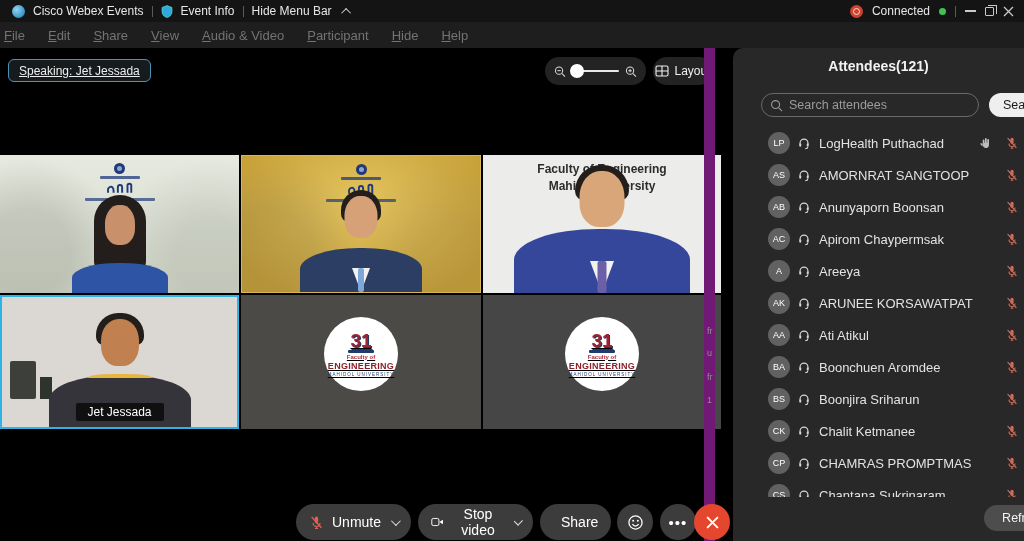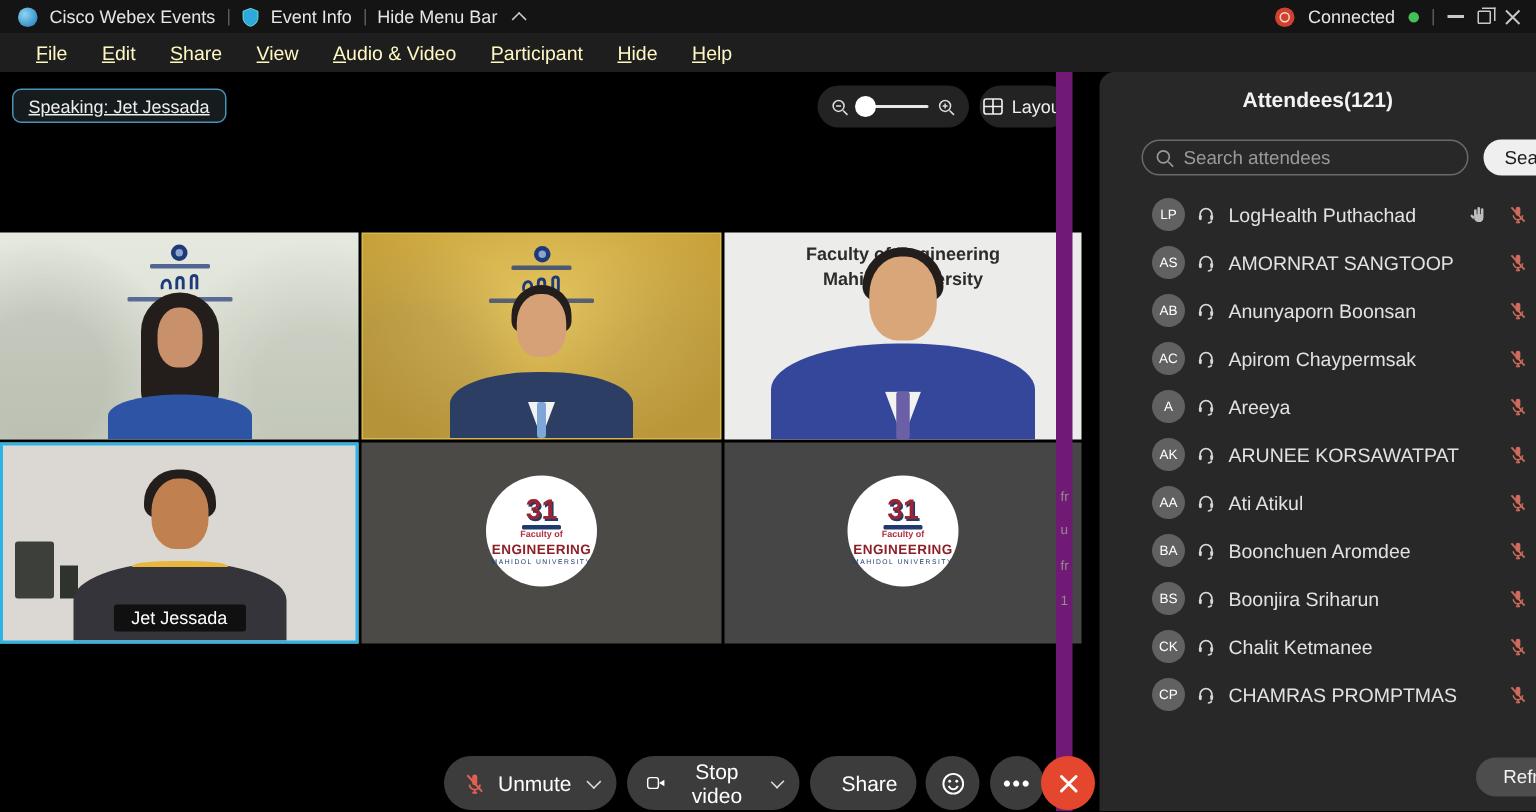--- a/index.html
+++ b/index.html
@@ -25,21 +25,21 @@
   .green-dot { width:7px; height:7px; border-radius:50%; background:#43c157; }
   .win-min { width:11px; height:1.5px; background:#c9c9c9; }
   .win-max { width:9px; height:9px; border:1.2px solid #c9c9c9; border-radius:1px; position:relative; }
   .win-max::after{ content:""; position:absolute; top:-3px; left:2px; width:8px; height:8px;
                    border-top:1.2px solid #c9c9c9; border-right:1.2px solid #c9c9c9; }
   .win-x svg, .leave-x svg { display:block; }
 
   
   .menubar { position:absolute; top:22px; left:0; width:1024px; height:26px;
              background:#1e1e1e; display:flex; align-items:center; gap:23px;
-             padding-left:24px; color:#fef9c3; font-size:13px; }
+             padding-left:4px; color:#737373; font-size:13px; }
   .menu-item { display:inline-block; cursor:default; }
   .menu-item::first-letter { text-decoration:underline; }
 
   
   .speaking { position:absolute; left:8px; top:59px; height:23px; padding:0 10px;
               border:1px solid #4a93b8; border-radius:6px; background:#161b1d;
               color:#eee; font-size:12px; display:flex; align-items:center;text-decoration:underline; }
   .zoom-pill { position:absolute; left:545px; top:57px; width:101px; height:28px;
                background:#232323; border-radius:15px; display:flex; align-items:center;
                padding:0 9px; gap:6px; }
@@ -113,21 +113,21 @@
   .tile3-caption { position:absolute; top:6px; left:0; width:100%; text-align:center;
                    color:#2c2c2c; font-weight:bold; font-size:12px; line-height:17px; }
   .name-tag { position:absolute; bottom:6px; left:50%; transform:translateX(-50%);
               background:rgba(8,8,8,.82); color:#fff; font-size:12px; padding:2px 12px;
               border-radius:2px; white-space:nowrap; }
 
   
   .circle-logo { position:absolute; top:22px; left:50%; transform:translateX(-50%);
                  width:74px; height:74px; border-radius:50%; background:#fff;
                  display:flex; flex-direction:column; align-items:center; justify-content:center;
-                 text-align:center; gap:1px; }
+                 text-align:center; gap:1px;text-decoration:underline; }
   .cl-num { font-size:19px; font-weight:bold; color:#9c2430; line-height:17px;
             text-shadow:1px 1px 0 #1f3a6e; }
   .cl-bar { width:26px; height:3px; background:#1f3a6e; border-radius:1px; }
   .cl-fac { font-size:6px; color:#b03040; font-weight:bold; }
   .cl-eng { font-size:9px; color:#8c1f28; font-weight:bold; letter-spacing:.3px; }
   .cl-uni { font-size:4.5px; color:#1f3a6e; letter-spacing:1px; }
 
   
   .sliver { position:absolute; left:704px; top:48px; width:11px; height:493px;
             background:#701a75; color:#8f8f8f; font-size:9px; overflow:hidden; }
@@ -541,20 +541,36 @@
             </svg></span>
         <span class="nm">CHAMRAS PROMPTMAS</span>
         <span class="micoff"><svg width="14" height="14" viewBox="0 0 16 16">
               <rect x="6.2" y="2" width="3.6" height="7" rx="1.8" fill="#cf6b5c"></rect>
               <path d="M4.5 8.5a3.5 3.5 0 0 0 7 0" stroke="#cf6b5c" fill="none" stroke-width="1.2"></path>
               <path d="M8 12v2M6.5 14h3" stroke="#cf6b5c" stroke-width="1.2"></path>
               <path d="M3 2.5l10 11" stroke="#cf6b5c" stroke-width="1.4"></path>
             </svg></span>
       </div>
 
+      <div class="row">
+        <span class="av">CS</span>
+        <span class="hs"><svg width="14" height="14" viewBox="0 0 16 16">
+              <path d="M3.5 9V8a4.5 4.5 0 0 1 9 0v1" stroke="#d5d5d5" fill="none" stroke-width="1.3"></path>
+              <rect x="2.6" y="8.3" width="2.2" height="4" rx="1.1" fill="#d5d5d5"></rect>
+              <rect x="11.2" y="8.3" width="2.2" height="4" rx="1.1" fill="#d5d5d5"></rect>
+              <path d="M12.2 12.6c0 1.1-1.2 1.9-2.8 1.9" stroke="#d5d5d5" fill="none" stroke-width="1.2"></path>
+            </svg></span>
+        <span class="nm">Chantana Sukrinaram</span>
+        <span class="micoff"><svg width="14" height="14" viewBox="0 0 16 16">
+              <rect x="6.2" y="2" width="3.6" height="7" rx="1.8" fill="#cf6b5c"></rect>
+              <path d="M4.5 8.5a3.5 3.5 0 0 0 7 0" stroke="#cf6b5c" fill="none" stroke-width="1.2"></path>
+              <path d="M8 12v2M6.5 14h3" stroke="#cf6b5c" stroke-width="1.2"></path>
+              <path d="M3 2.5l10 11" stroke="#cf6b5c" stroke-width="1.4"></path>
+            </svg></span>
+      </div>
 
     </div>
 
     <div class="panel-footer">
       <button class="pf-btn pf-3">Refresh</button>
     </div>
   </div>
 
   <button class="ctl-pill c-unmute">
     <svg width="15" height="15" viewBox="0 0 16 16">

